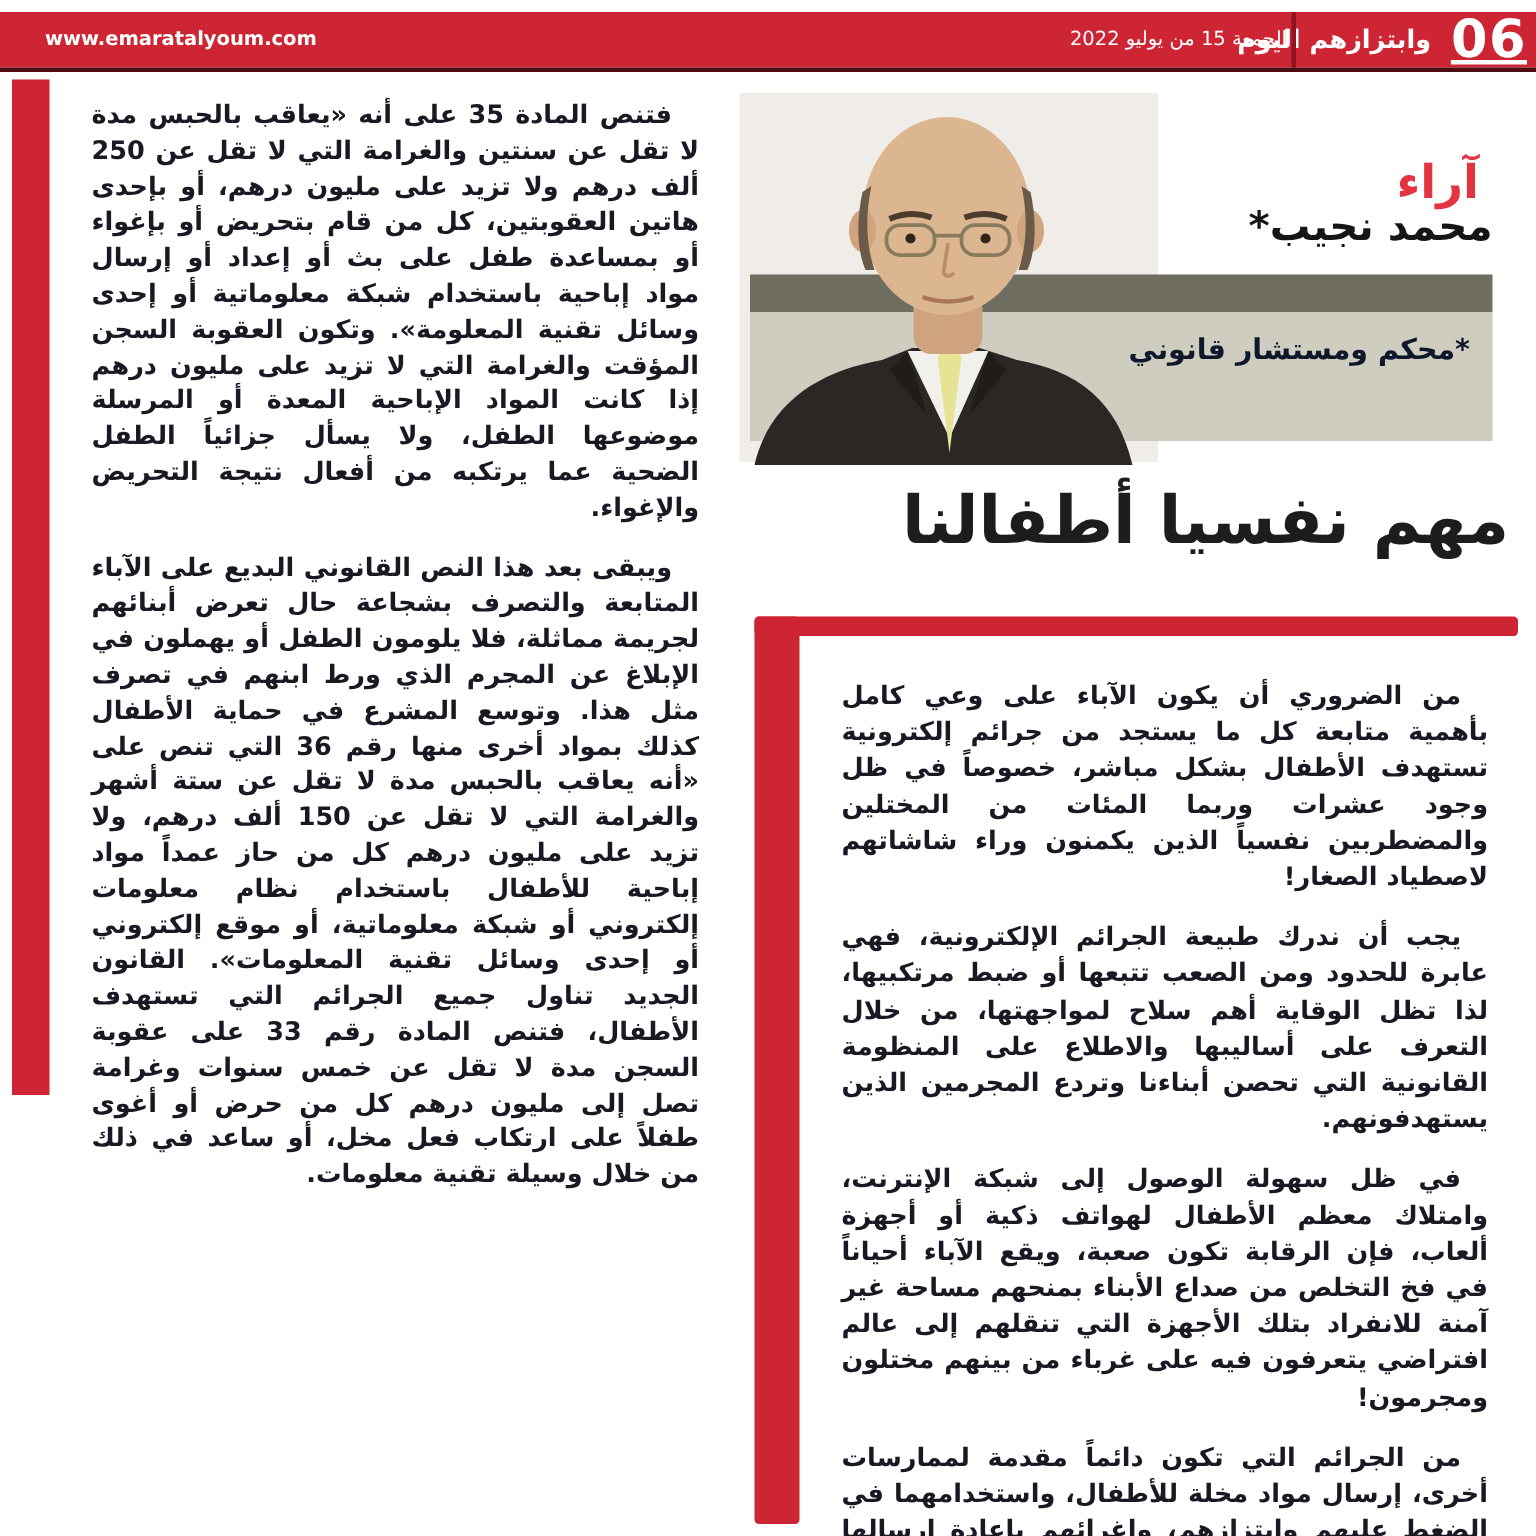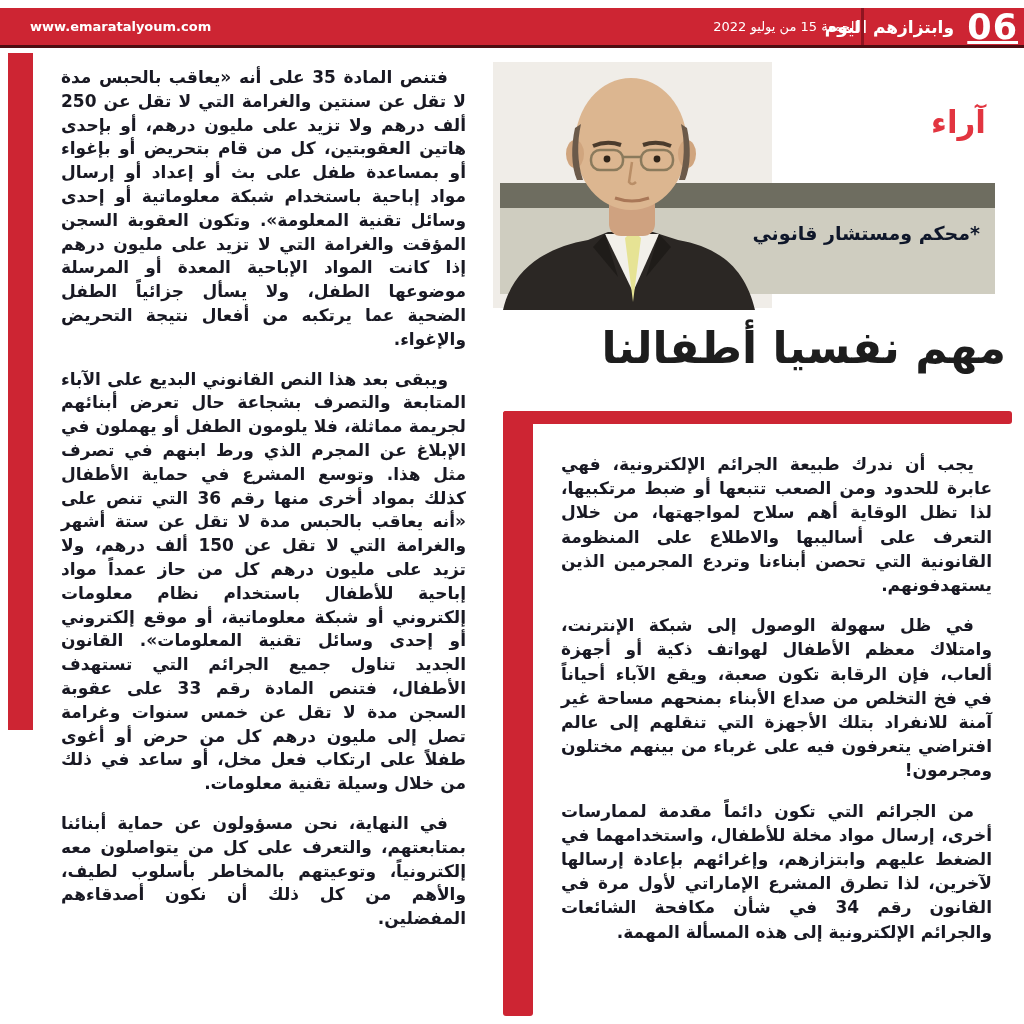--- a/index.html
+++ b/index.html
@@ -52,21 +52,20 @@
     <div class="issue-date">الجمعة 15 من يوليو 2022</div>
     <div class="site-url">www.emaratalyoum.com</div>
   </div>
   <div class="masthead-underline"></div>
 
   <div class="left-rail"></div>
 
   <div class="col-left">
     <p>فتنص المادة 35 على أنه «يعاقب بالحبس مدة لا تقل عن سنتين والغرامة التي لا تقل عن 250 ألف درهم ولا تزيد على مليون درهم، أو بإحدى هاتين العقوبتين، كل من قام بتحريض أو بإغواء أو بمساعدة طفل على بث أو إعداد أو إرسال مواد إباحية باستخدام شبكة معلوماتية أو إحدى وسائل تقنية المعلومة». وتكون العقوبة السجن المؤقت والغرامة التي لا تزيد على مليون درهم إذا كانت المواد الإباحية المعدة أو المرسلة موضوعها الطفل، ولا يسأل جزائياً الطفل الضحية عما يرتكبه من أفعال نتيجة التحريض والإغواء.</p>
     <p>ويبقى بعد هذا النص القانوني البديع على الآباء المتابعة والتصرف بشجاعة حال تعرض أبنائهم لجريمة مماثلة، فلا يلومون الطفل أو يهملون في الإبلاغ عن المجرم الذي ورط ابنهم في تصرف مثل هذا. وتوسع المشرع في حماية الأطفال كذلك بمواد أخرى منها رقم 36 التي تنص على «أنه يعاقب بالحبس مدة لا تقل عن ستة أشهر والغرامة التي لا تقل عن 150 ألف درهم، ولا تزيد على مليون درهم كل من حاز عمداً مواد إباحية للأطفال باستخدام نظام معلومات إلكتروني أو شبكة معلوماتية، أو موقع إلكتروني أو إحدى وسائل تقنية المعلومات». القانون الجديد تناول جميع الجرائم التي تستهدف الأطفال، فتنص المادة رقم 33 على عقوبة السجن مدة لا تقل عن خمس سنوات وغرامة تصل إلى مليون درهم كل من حرض أو أغوى طفلاً على ارتكاب فعل مخل، أو ساعد في ذلك من خلال وسيلة تقنية معلومات.</p>
-    <p>في النهاية، نحن مسؤولون عن حماية أبنائنا بمتابعتهم، والتعرف على كل من يتواصلون معه إلكترونياً، وتوعيتهم بالمخاطر بأسلوب لطيف، والأهم من كل ذلك أن نكون أصدقاءهم المفضلين.</p>
   </div>
 
   <div class="section-label">آراء</div>
 
   <div class="photo-backdrop"></div>
   <div class="band-dark"></div>
   <div class="band-light"></div>
 
   <div class="portrait">
     <svg width="279" height="248" viewBox="0 0 279 248" xmlns="http://www.w3.org/2000/svg">
@@ -99,26 +98,28 @@
 
       <circle cx="114" cy="97" r="3.4" fill="#2f2419"></circle>
       <circle cx="164" cy="97" r="3.4" fill="#2f2419"></circle>
 
       <path d="M139,100 L136,120 Q139,124 143,120" stroke="#b98e67" stroke-width="2.5" fill="none"></path>
 
       <path d="M122,136 Q139,142 156,136" stroke="#a97757" stroke-width="3" fill="none"></path>
     </svg>
   </div>
 
+  <div class="author-name">محمد نجيب*</div>
   <div class="author-title">*محكم ومستشار قانوني</div>
 
   <div class="headline">مهم نفسيا أطفالنا</div>
 
   <div class="bracket-h"></div>
   <div class="bracket-v"></div>
 
   <div class="col-right">
+    <p>من الضروري أن يكون الآباء على وعي كامل بأهمية متابعة كل ما يستجد من جرائم إلكترونية تستهدف الأطفال بشكل مباشر، خصوصاً في ظل وجود عشرات وربما المئات من المختلين والمضطربين نفسياً الذين يكمنون وراء شاشاتهم لاصطياد الصغار!</p>
     <p>يجب أن ندرك طبيعة الجرائم الإلكترونية، فهي عابرة للحدود ومن الصعب تتبعها أو ضبط مرتكبيها، لذا تظل الوقاية أهم سلاح لمواجهتها، من خلال التعرف على أساليبها والاطلاع على المنظومة القانونية التي تحصن أبناءنا وتردع المجرمين الذين يستهدفونهم.</p>
     <p>في ظل سهولة الوصول إلى شبكة الإنترنت، وامتلاك معظم الأطفال لهواتف ذكية أو أجهزة ألعاب، فإن الرقابة تكون صعبة، ويقع الآباء أحياناً في فخ التخلص من صداع الأبناء بمنحهم مساحة غير آمنة للانفراد بتلك الأجهزة التي تنقلهم إلى عالم افتراضي يتعرفون فيه على غرباء من بينهم مختلون ومجرمون!</p>
     <p>من الجرائم التي تكون دائماً مقدمة لممارسات أخرى، إرسال مواد مخلة للأطفال، واستخدامهما في الضغط عليهم وابتزازهم، وإغرائهم بإعادة إرسالها لآخرين، لذا تطرق المشرع الإماراتي لأول مرة في القانون رقم 34 في شأن مكافحة الشائعات والجرائم الإلكترونية إلى هذه المسألة المهمة.</p>
   </div>
 
 </div>
 
 </body></html>

